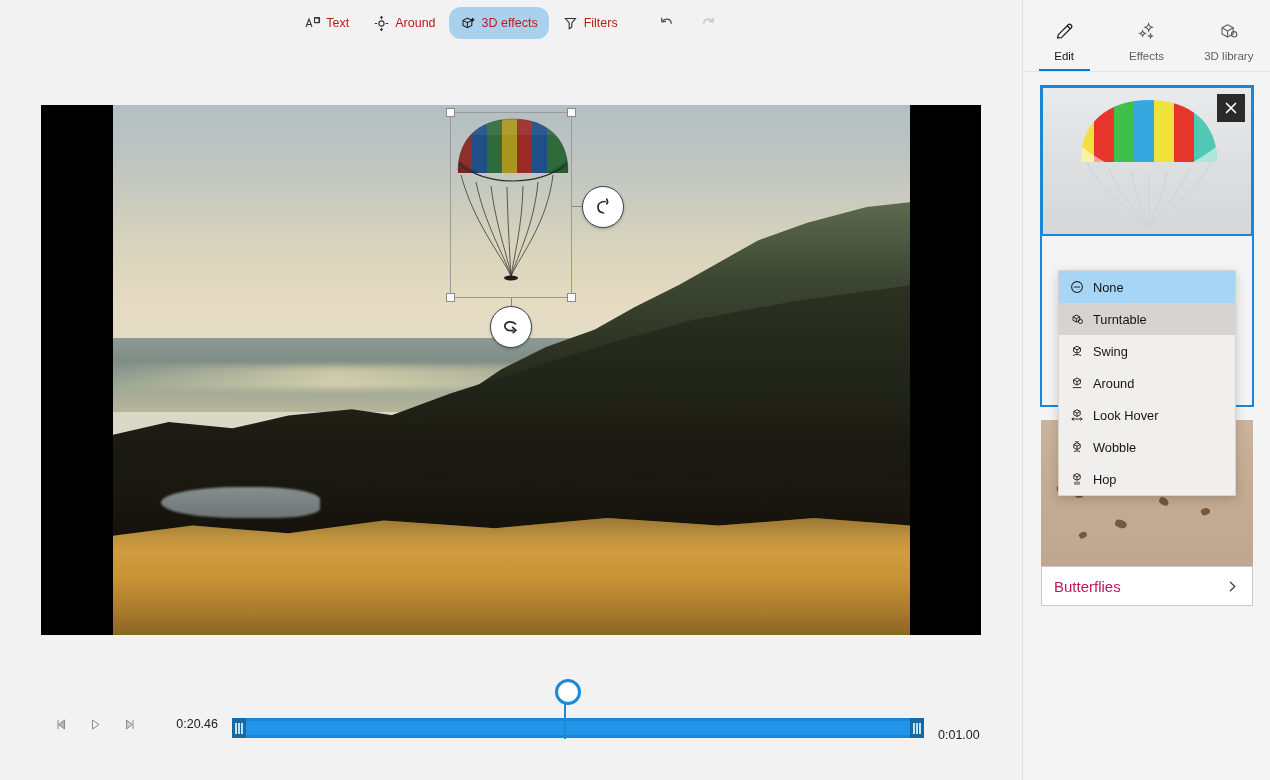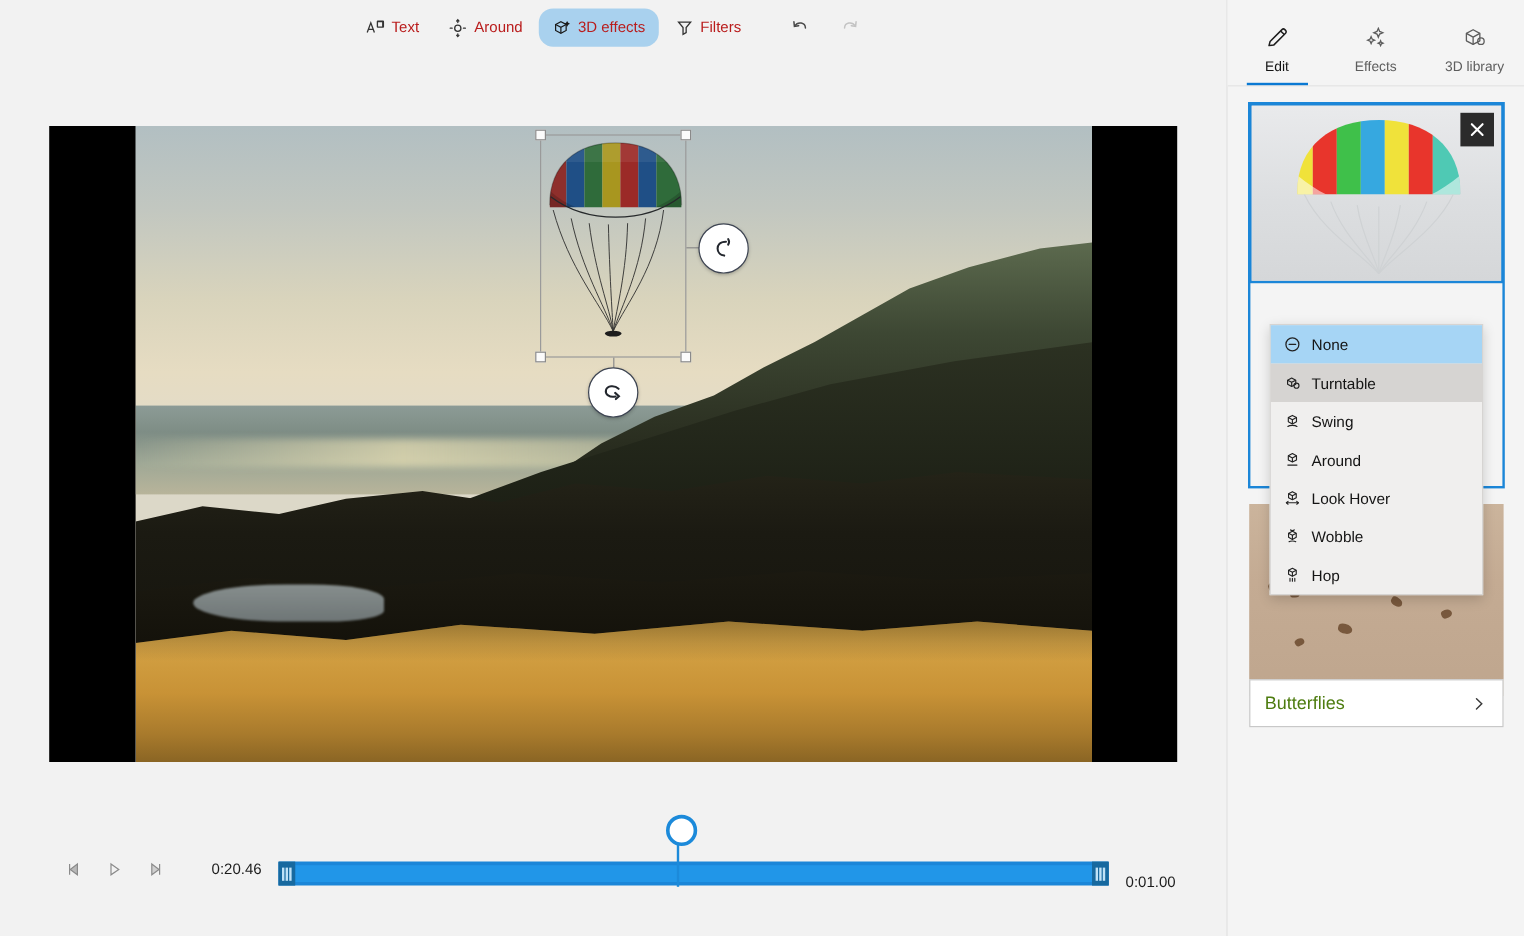--- a/index.html
+++ b/index.html
@@ -145,21 +145,21 @@
     border:2px solid #1b86d8; pointer-events:none; }
 
   .thumb2 { position:absolute; left:18px; top:420px; width:212px; height:160px; overflow:hidden;
     background:linear-gradient(180deg,#cbb49c 0%,#c4ab93 40%,#bfa68e 100%); }
   .fleck { position:absolute; background:#6b4a2e; border-radius:40% 60% 50% 45%; opacity:.85; }
 
   .list-row {
     position:absolute; left:18px; top:566px; width:212px; height:40px;
     background:#fff; border:1px solid #c8c8c8;
     display:flex; align-items:center; justify-content:space-between; padding:0 12px;
-    font-size:15px; color:#4d7c0f;
+    font-size:15px; color:#be185d;
   }
 
   
   .dropdown {
     position:absolute; left:1058px; top:270px; width:178px;
     background:#f0efee; border:1px solid #d6d4d2;
     box-shadow:0 3px 10px rgba(0,0,0,.18); z-index:40;
   }
   .dd-item { display:flex; align-items:center; gap:9px; height:28.5px; padding:16px 10px;
     font-size:12.8px; color:#141414; }

